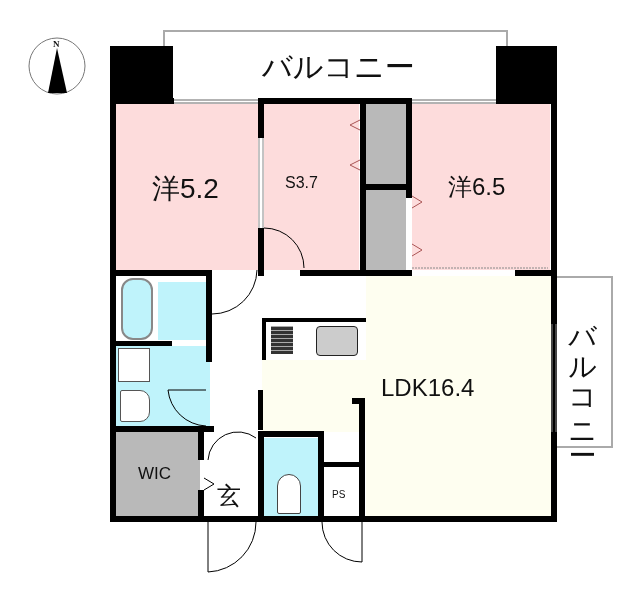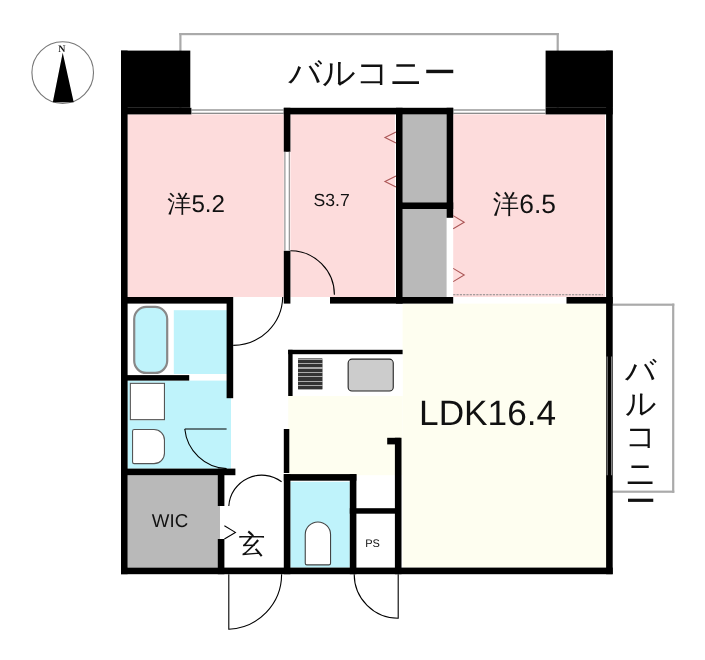--- a/index.html
+++ b/index.html
@@ -102,19 +102,19 @@
   <line x1="168" y1="390" x2="206" y2="390" stroke="#000"></line>
 
   <path d="M208 460 A30 30 0 0 1 256 438" fill="none" stroke="#000"></path>
   <path d="M208 522 L208 572 A50 50 0 0 0 256 522" fill="none" stroke="#000"></path>
   <path d="M322 522 A40 40 0 0 0 362 562 L362 522" fill="none" stroke="#000"></path>
 
   <polyline points="204,478 214,484 204,490" fill="none" stroke="#000"></polyline>
 </svg>
 
 <div class="lbl" style="left:53px;top:40px;font-size:9px;font-weight:bold;font-family:'Liberation Serif',serif;">N</div>
-<div class="lbl" style="left:152px;top:175px;font-size:22px;">洋5.2</div>
+<div class="lbl" style="left:152px;top:175px;font-size:28px;">洋5.2</div>
 <div class="lbl" style="left:285px;top:175px;font-size:16px;">S3.7</div>
 <div class="lbl" style="left:448px;top:175px;font-size:24px;">洋6.5</div>
-<div class="lbl" style="left:381px;top:359px;font-size:32px;">LDK16.4</div>
+<div class="lbl" style="left:381px;top:376px;font-size:24px;">LDK16.4</div>
 <div class="lbl" style="left:138px;top:465px;font-size:17px;">WIC</div>
 <div class="lbl" style="left:217px;top:484px;font-size:24px;">玄</div>
 <div class="lbl" style="left:332px;top:490px;font-size:10px;">PS</div>
 
 </body></html>

